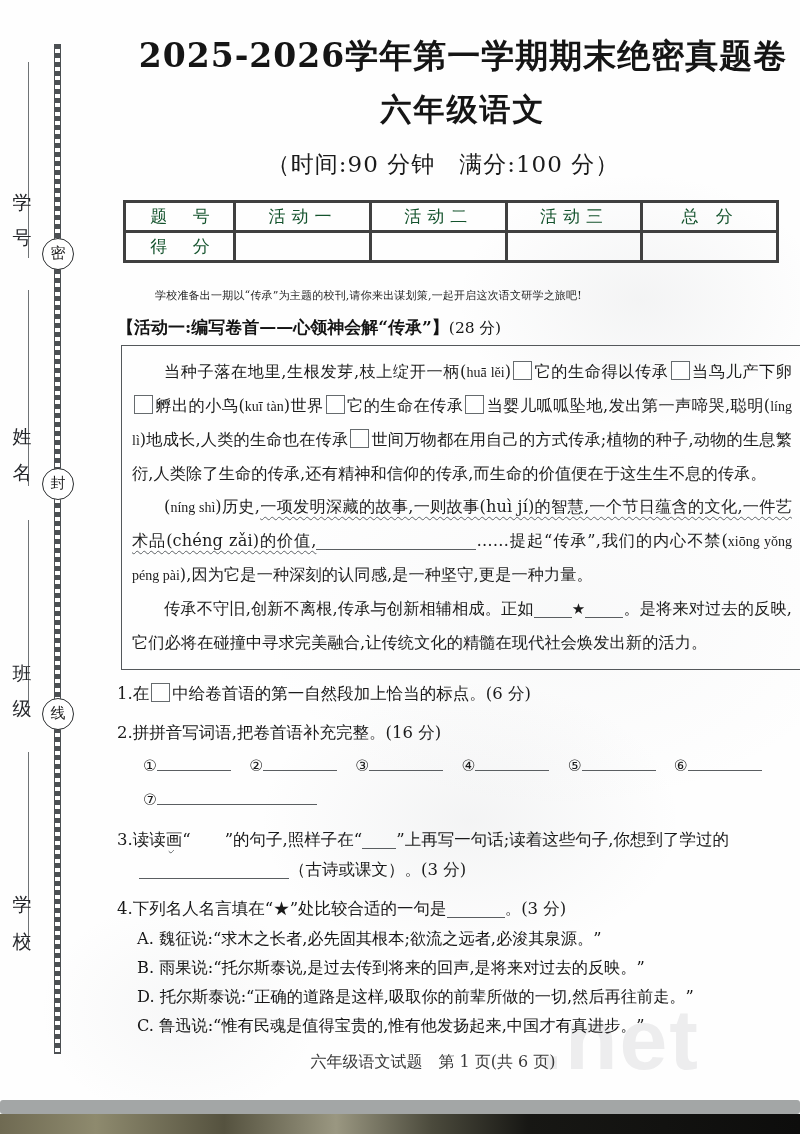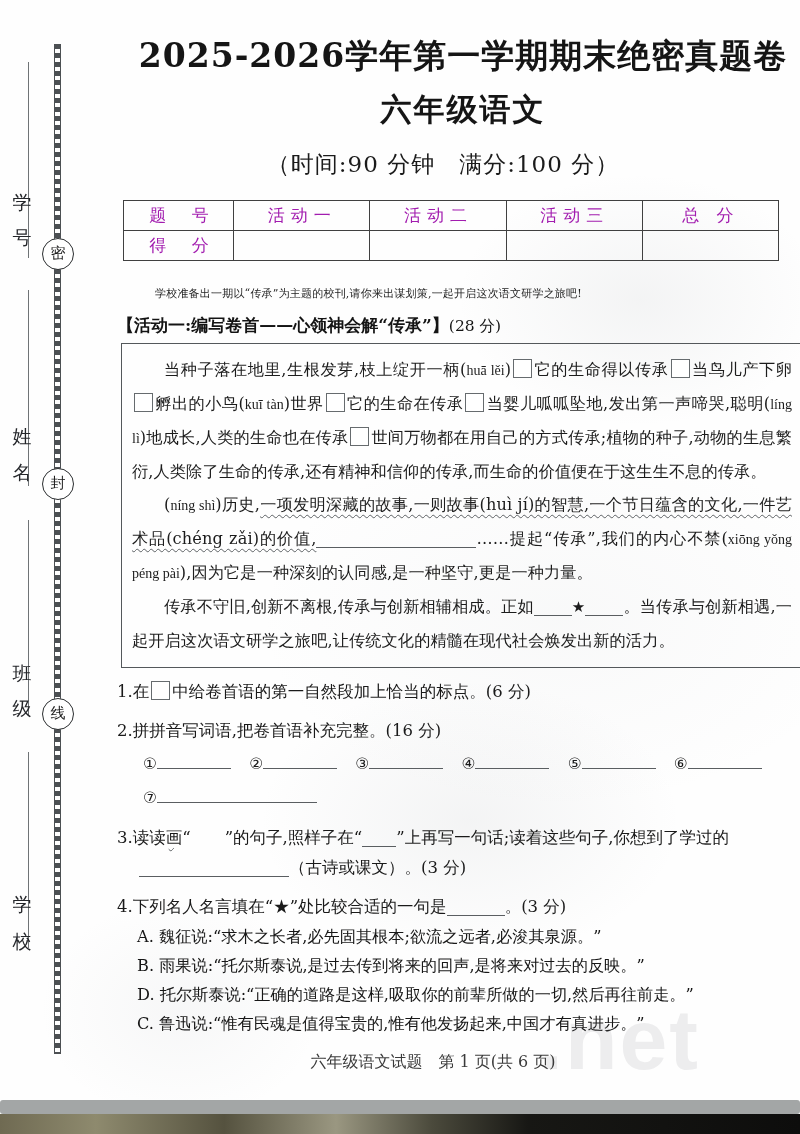--- a/index.html
+++ b/index.html
@@ -103,28 +103,28 @@
   }
 
   
   table.score-table {
     margin: 20px 0 0 14px;
     width: 656px;
     border-collapse: collapse;
     table-layout: fixed;
   }
   table.score-table td {
-    border:1px solid #404040;
+    border:3px solid #404040;
     height:30px;
     text-align:center;
     font-size:17px;
     font-family:"DejaVu Serif", serif;
     letter-spacing:6px;
     padding-right:0;
-    color:#a21caf;
+    color:#14532d;
   }
   table.score-table td.lbl { width:110px; letter-spacing:10px; text-indent:10px; }
 
   .para-intro {
     margin:18px 16px 0 14px;
     font-size:11px;
     line-height:29px;
     text-indent:32px;
     font-family:"DejaVu Serif", serif;
     letter-spacing:.2px;
@@ -278,21 +278,21 @@
 
     <div class="para-intro">学校准备出一期以“传承”为主题的校刊,请你来出谋划策,一起开启这次语文研学之旅吧!</div>
 
     <div class="activity-head"><span>【活动一:编写卷首——心领神会解“传承”】</span><span class="pts">(28 分)</span></div>
 
     <div class="passage-box">
       <p><span>当种子落在地里,生根发芽,枝上绽开一柄(</span><span class="py">huā lěi</span><span>)</span><span class="pbox"></span><span>它的生命得以传承</span><span class="pbox"></span><span>当鸟儿产下卵</span><span class="pbox"></span><span>孵出的小鸟(</span><span class="py">kuī tàn</span><span>)世界</span><span class="pbox"></span><span>它的生命在传承</span><span class="pbox"></span><span>当婴儿呱呱坠地,发出第一声啼哭,聪明(</span><span class="py">líng lì</span><span>)地成长,人类的生命也在传承</span><span class="pbox"></span><span>世间万物都在用自己的方式传承;植物的种子,动物的生息繁衍,人类除了生命的传承,还有精神和信仰的传承,而生命的价值便在于这生生不息的传承。</span></p>
 
       <p><span>(</span><span class="py">níng shì</span><span>)历史,</span><span class="wavy">一项发明深藏的故事,一则故事(huì jí)的智慧,一个节日蕴含的文化,一件艺术品(chéng zǎi)的价值,</span><span class="blankline" style="width:160px;"></span><span>……提起“传承”,我们的内心不禁(</span><span class="py">xiōng yǒng péng pài</span><span>),因为它是一种深刻的认同感,是一种坚守,更是一种力量。</span></p>
 
-      <p><span>传承不守旧,创新不离根,传承与创新相辅相成。正如</span><span class="blankline" style="width:38px;"></span><span class="star">★</span><span class="blankline" style="width:38px;"></span><span>。当传承与创新相遇,一起开启这次语文研学之旅吧,让传统文化的精髓在现代社会焕发出新的活力。</span></p>
+      <p><span>传承不守旧,创新不离根,传承与创新相辅相成。正如</span><span class="blankline" style="width:38px;"></span><span class="star">★</span><span class="blankline" style="width:38px;"></span><span>。是将来对过去的反映,它们必将在碰撞中寻求完美融合,让传统文化的精髓在现代社会焕发出新的活力。</span></p>
     </div>
 
     <div class="q"><span>1.</span><span>在</span><span class="pbox"></span><span>中给卷首语的第一自然段加上恰当的标点。</span><span>(6 分)</span></div>
 
     <div class="q"><span>2.</span><span>拼拼音写词语,把卷首语补充完整。</span><span>(16 分)</span></div>
 
     <div class="fill-row">
       <span class="fill-item"><span class="circnum">①</span><span class="ul"></span></span>
       <span class="fill-item"><span class="circnum">②</span><span class="ul"></span></span>
       <span class="fill-item"><span class="circnum">③</span><span class="ul"></span></span>

